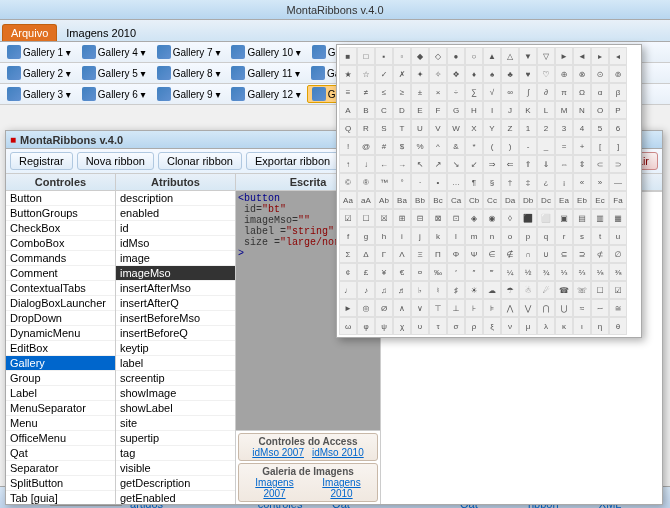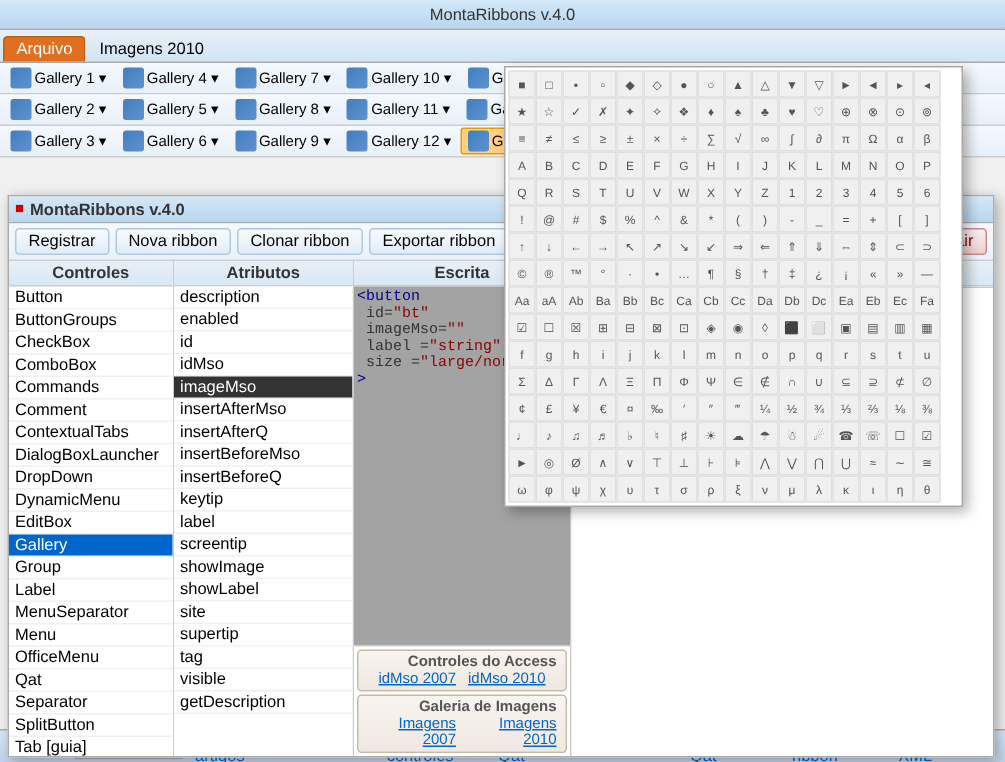--- a/index.html
+++ b/index.html
@@ -50,21 +50,21 @@
     
     
     .script-panel { width: 145px; border-right: 1px solid #ccc; display: flex; flex-direction: column; }
     .script-area { flex: 1; background: #a3a3a3; padding: 2px; font-family: 'Courier New', monospace; font-size: 10px; overflow: auto; color: #333; }
     .script-keyword { color: #00008b; }
     .script-string { color: #8b0000; }
     
     
     .right-panel { flex: 1; display: flex; flex-direction: column; overflow: hidden; }
     .code-area { background: #f5f5f5; border-top: 1px solid #ccc; padding: 2px 4px; font-family: 'Courier New', monospace; font-size: 9px; color: #333; }
-    .link-box { background: linear-gradient(to bottom, #f8f4f0, #f0e8e0); border: 1px solid #c8b8a8; border-radius: 3px; padding: 2px 6px; text-align: right; }
+    .link-box { background: linear-gradient(to bottom, #f8f4f0, #f0e8e0); border: 1px solid #c8b8a8; border-radius: 3px; padding: 2px 6px; text-align: center; }
     .link-box-title { font-size: 10px; color: #555; font-weight: bold; }
     .link-row { display: flex; gap: 8px; justify-content: center; }
     .link-a { color: #0066cc; text-decoration: underline; cursor: pointer; font-size: 10px; }
     
     
     .status-bar { background: linear-gradient(to bottom, #d8e8f8, #c0d4ec); height: 22px; display: flex; align-items: center; padding: 0 6px; gap: 8px; border-top: 1px solid #aaa; }
     .status-label { font-size: 11px; color: #333; }
     .status-select { font-size: 10px; padding: 1px 2px; border: 1px solid #aaa; background: #fff; }
     .status-link { color: #0066cc; text-decoration: underline; cursor: pointer; font-size: 11px; }
     
@@ -484,35 +484,37 @@
         </div>
     </div>
 
     <div class="middle-panel">
       <div class="panel-header">Atributos</div>
       <div class="attr-list" id="attrList">
           <div class="attr-item">description</div>
           <div class="attr-item">enabled</div>
           <div class="attr-item">id</div>
           <div class="attr-item">idMso</div>
+          <div class="attr-item">image</div>
           <div class="attr-item selected">imageMso</div>
           <div class="attr-item">insertAfterMso</div>
           <div class="attr-item">insertAfterQ</div>
           <div class="attr-item">insertBeforeMso</div>
           <div class="attr-item">insertBeforeQ</div>
           <div class="attr-item">keytip</div>
           <div class="attr-item">label</div>
           <div class="attr-item">screentip</div>
           <div class="attr-item">showImage</div>
           <div class="attr-item">showLabel</div>
           <div class="attr-item">site</div>
           <div class="attr-item">supertip</div>
           <div class="attr-item">tag</div>
           <div class="attr-item">visible</div>
           <div class="attr-item">getDescription</div>
+          <div class="attr-item">getEnabled</div>
         </div>
     </div>
 
     <div class="script-panel">
       <div class="panel-header">Escrita</div>
       <div class="script-area">
         <span class="script-keyword">&lt;button</span><br>
         &nbsp;id=<span class="script-string">"bt"</span><br>
         &nbsp;imageMso=<span class="script-string">""</span><br>
         &nbsp;label =<span class="script-string">"string"</span><br>

